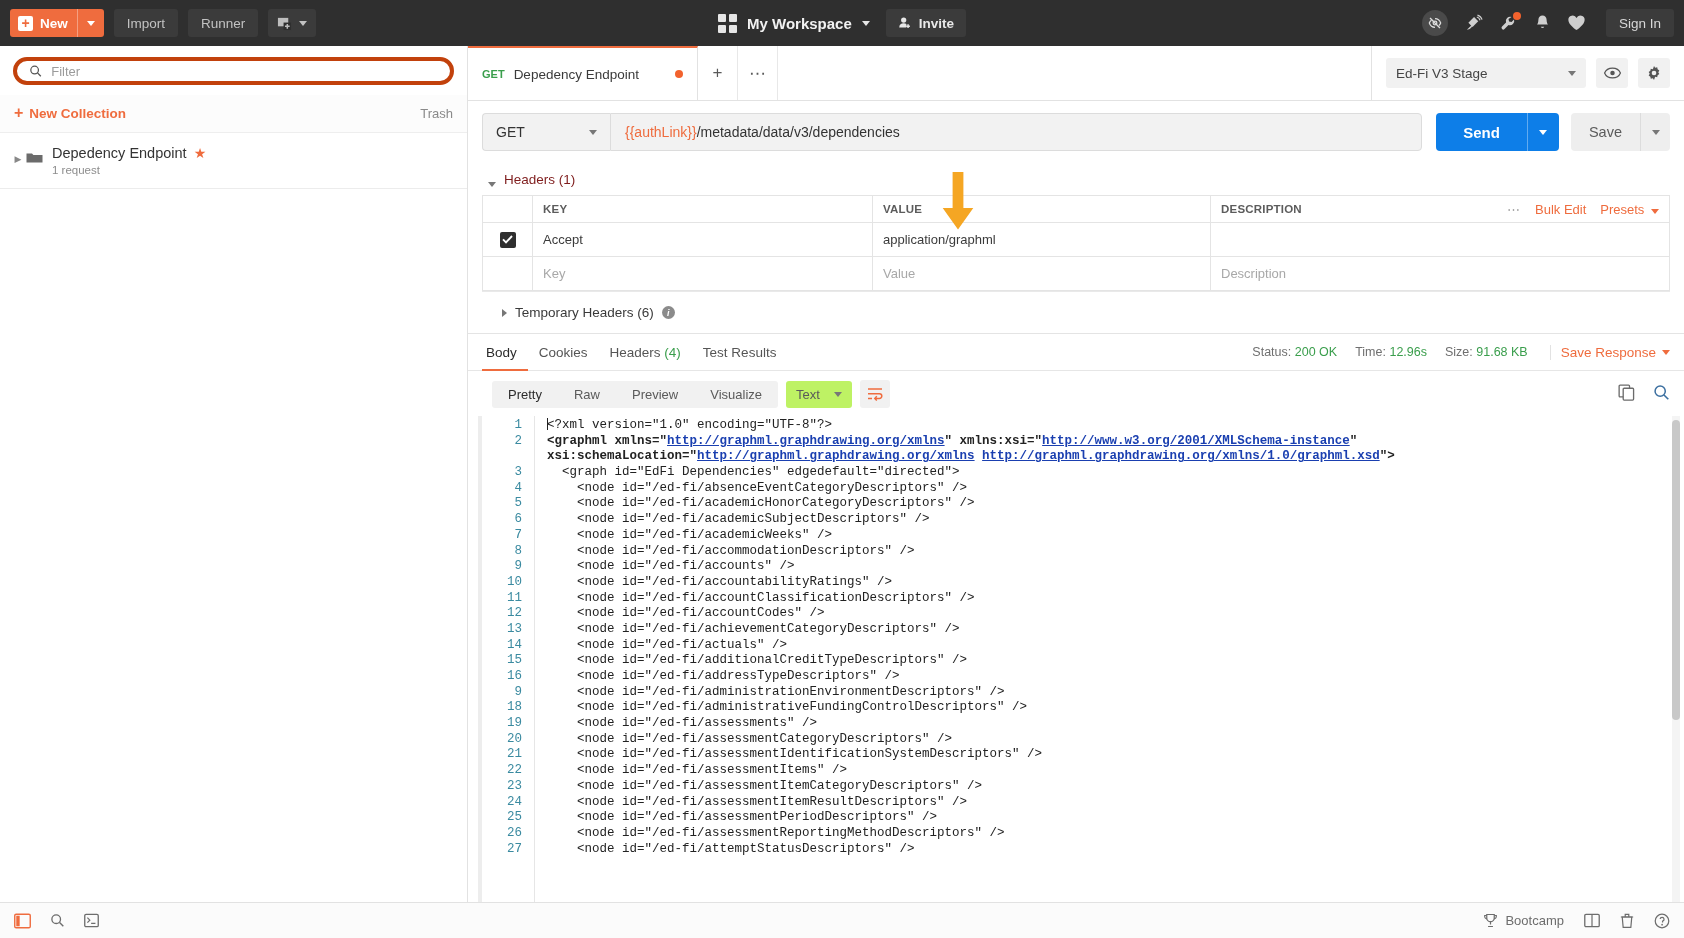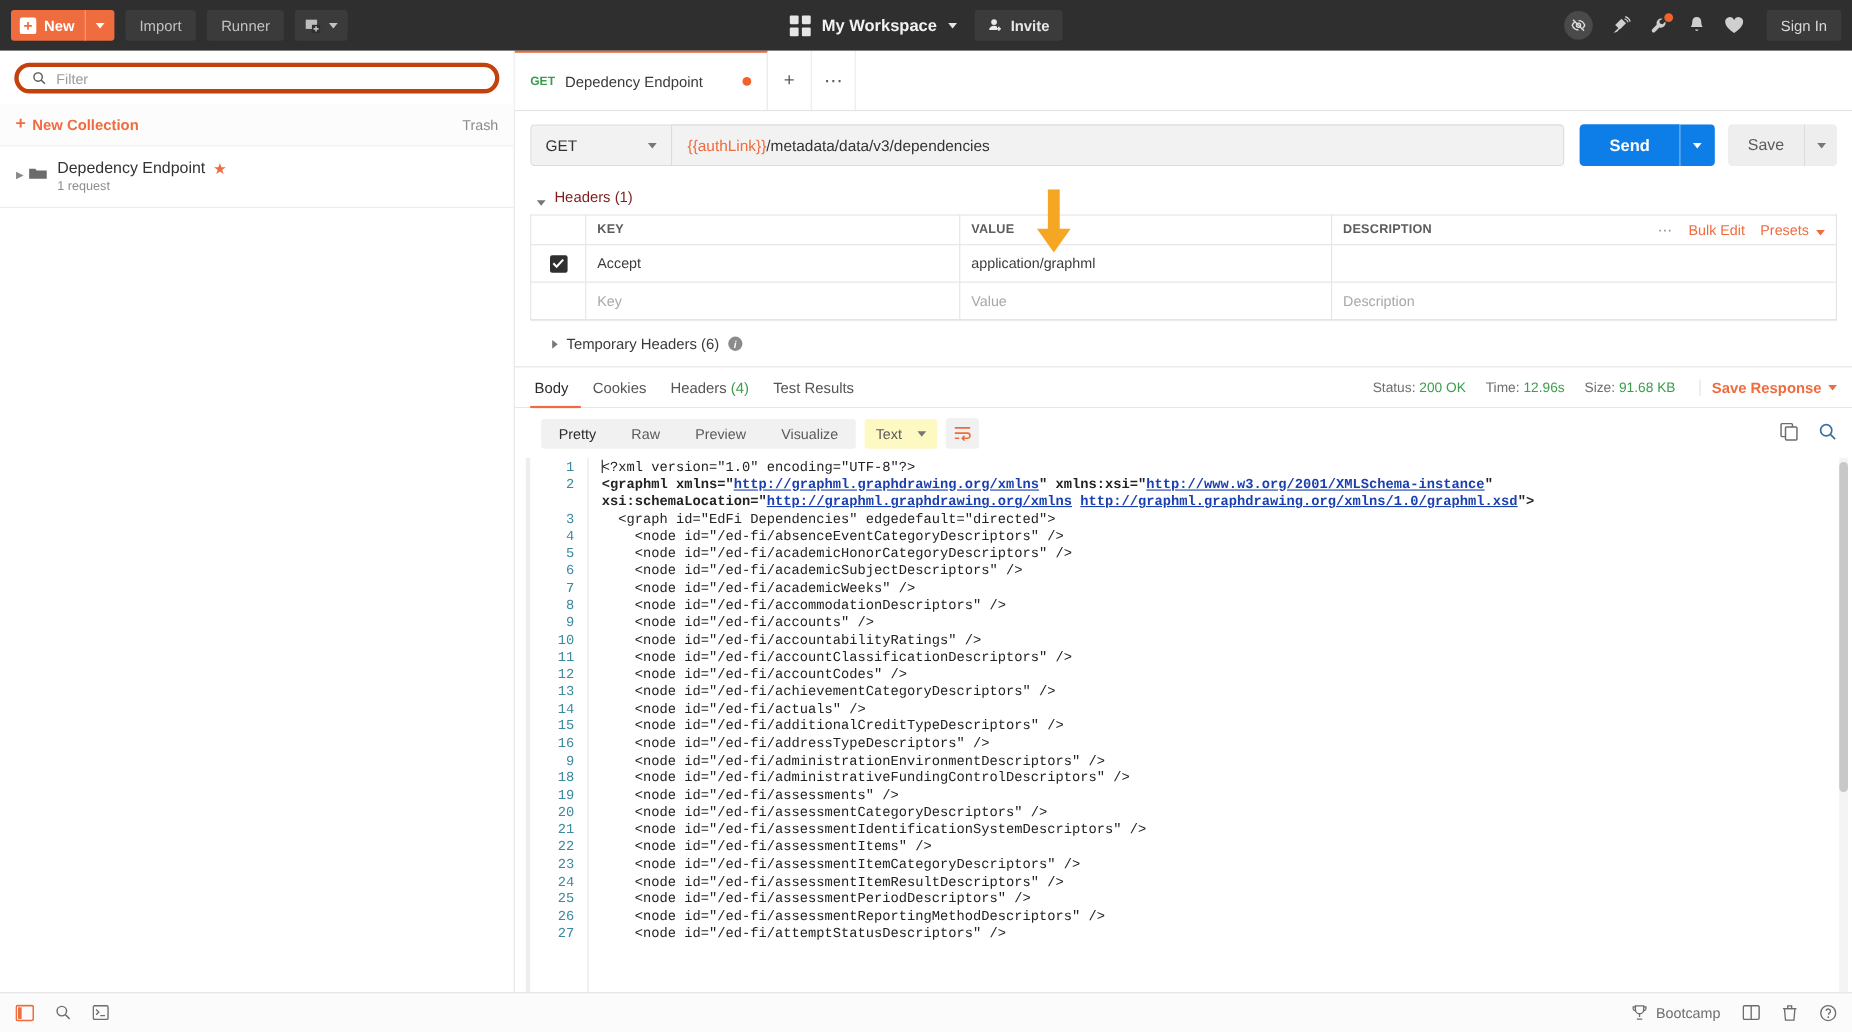--- a/index.html
+++ b/index.html
@@ -208,30 +208,30 @@
   .resp-tabrow { display: flex; align-items: center; padding: 0 14px; border-bottom: 1px solid #e6e6e6;
                  flex: none; }
   .rtab { padding: 11px 11px 9px 11px; font-size: 13.5px; color: #555; cursor: pointer;
           border-bottom: 2px solid transparent; margin-bottom: -1px; }
   .rtab:first-child { padding-left: 4px; }
   .rtab.active { color: #2b2b2b; border-bottom-color: #ef6c3e; }
   .cnt-green { color: #3a9e4c; }
   .respmeta { margin-left: auto; display: flex; align-items: center; gap: 18px; font-size: 12.5px;
               color: #6f6f6f; }
   .respmeta b { color: #3a9e4c; font-weight: normal; }
-  .saveresp { color: #ef6c3e; font-size: 13.5px; font-weight: bold; display: flex;
+  .saveresp { color: #ef6c3e; font-size: 13.5px; font-weight: normal; display: flex;
               align-items: center; gap: 6px; cursor: pointer; padding-left: 10px;
               border-left: 1px solid #e2e2e2; margin-left: 4px; }
 
   .viewrow { display: flex; align-items: center; gap: 8px; padding: 9px 14px 8px 24px; flex: none;
              position: relative; }
   .segs { display: flex; background: #f1f1f1; border-radius: 3px; overflow: hidden; }
   .seg { padding: 6px 16px; font-size: 13px; color: #5a5a5a; cursor: pointer; }
   .seg.active { color: #2b2b2b; }
-  .fmtsel { background: #fef9c3; border-radius: 3px; padding: 6px 10px; display: flex;
+  .fmtsel { background: #bef264; border-radius: 3px; padding: 6px 10px; display: flex;
             align-items: center; gap: 14px; font-size: 13px; color: #5a5a5a; cursor: pointer; }
   .wrapbtn { background: #f1f1f1; border-radius: 3px; width: 30px; height: 28px;
              display: flex; align-items: center; justify-content: center; cursor: pointer; }
   .viewright { margin-left: auto; display: flex; align-items: center; gap: 18px; color: #5a5a5a; }
 
   .codewrap { flex: 1; display: flex; min-height: 0; position: relative; overflow: hidden;
               padding-left: 10px; }
   .gutter-rail { width: 4px; background: #ededed; flex: none; margin-right: 6px; }
   .code { flex: 1; display: flex; overflow: hidden; font-family: "Liberation Mono", monospace; }
   .lnums { width: 46px; flex: none; text-align: right; padding-right: 12px;
@@ -393,20 +393,38 @@
 
       <div class="tabrow">
         <div class="reqtab">
           <span class="verb-get">GET</span>
           <span>Depedency Endpoint</span>
           <span class="unsaved-dot"></span>
         </div>
         <div class="tabplus">+</div>
         <div class="tabdots">⋯</div>
         <div class="tabfiller"></div>
+        <div class="envzone">
+          <div class="envsel">
+            <span>Ed-Fi V3 Stage</span>
+            <i class="caret" style="color:#777"></i>
+          </div>
+          <div class="sqbtn">
+            <svg width="17" height="12" viewBox="0 0 18 12">
+              <path d="M9 .8C4.8.8 1.6 3.6.6 6c1 2.4 4.2 5.2 8.4 5.2S16.4 8.4 17.4 6C16.4 3.6 13.2.8 9 .8z" fill="none" stroke="#555" stroke-width="1.3"></path>
+              <circle cx="9" cy="6" r="2.4" fill="#555"></circle>
+            </svg>
+          </div>
+          <div class="sqbtn">
+            <svg width="16" height="16" viewBox="0 0 18 18">
+              <path d="M9 1.2l1.3 1.9 2.3-.5.5 2.3 1.9 1.3-1.2 2 1.2 2-1.9 1.3-.5 2.3-2.3-.5L9 16.8l-1.3-1.9-2.3.5-.5-2.3L3 11.8l1.2-2L3 7.8l1.9-1.3.5-2.3 2.3.5z" fill="#555"></path>
+              <circle cx="9" cy="9" r="2.6" fill="#f1f1f1"></circle>
+            </svg>
+          </div>
+        </div>
       </div>
 
       <div class="urlrow">
         <div class="methodsel">
           <span>GET</span>
           <i class="caret" style="color:#777"></i>
         </div>
         <div class="urlbox">
           <span class="var">{{authLink}}</span>
             <span>/metadata/data/v3/dependencies</span>

